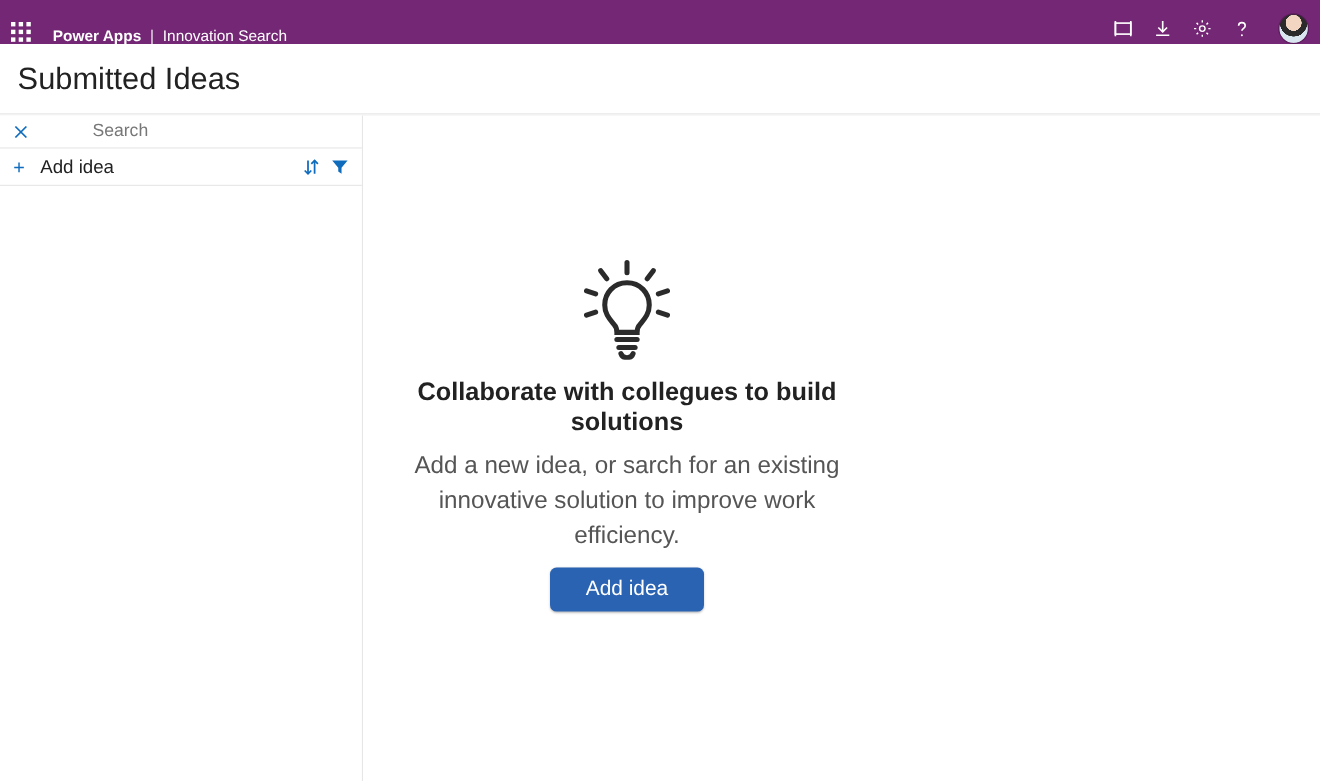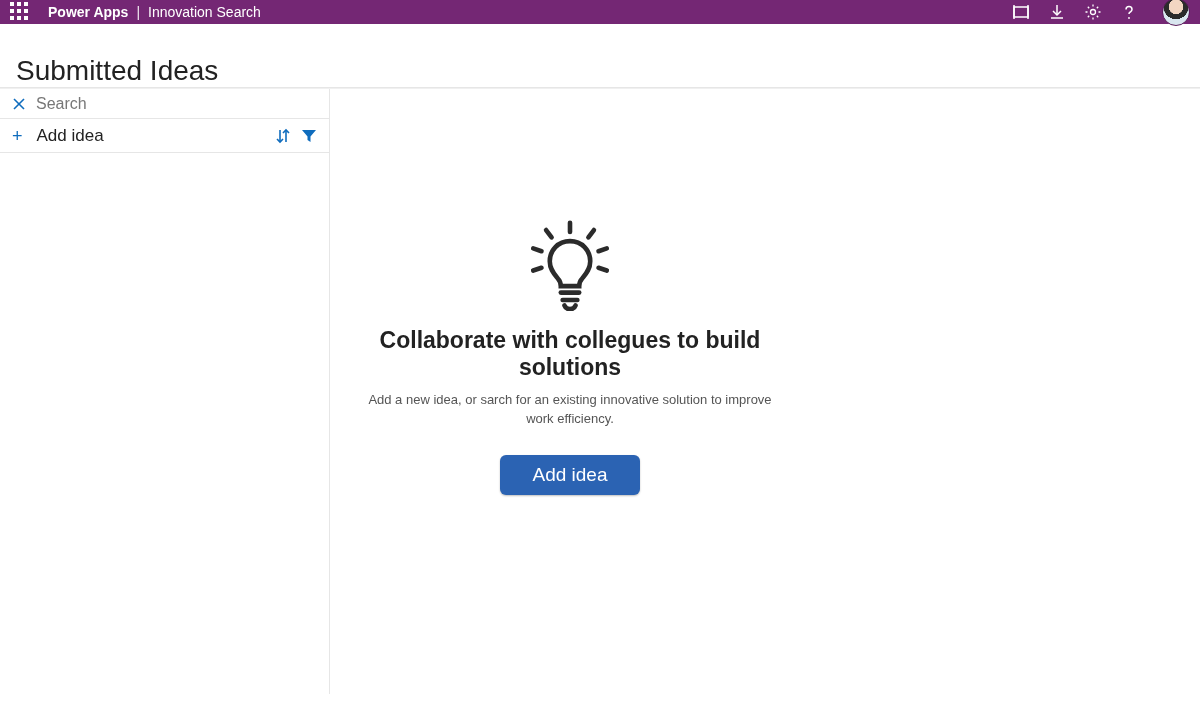--- a/index.html
+++ b/index.html
@@ -1,21 +1,21 @@
 <!DOCTYPE html>
 <html><head>
 <meta charset="utf-8">
 <style>
   * { box-sizing: border-box; margin: 0; padding: 0; }
   html, body { width: 1200px; height: 710px; font-family: "Segoe UI", Arial, sans-serif; background: #fff; overflow: hidden; }
   .topbar {
-    height: 24px;
+    height: 40px;
     background: #742774;
     display: flex;
-    align-items: center;
+    align-items: flex-end;
     color: #fff;
     padding: 0 10px;
     font-size: 14px;
   }
   .waffle {
     width: 20px; height: 20px; display: grid;
     grid-template-columns: repeat(3, 4px);
     grid-template-rows: repeat(3, 4px);
     gap: 3px;
     margin-right: 18px;
@@ -30,36 +30,37 @@
   .top-icons .ticon { width: 18px; height: 18px; display: flex; align-items: center; justify-content: center; cursor: pointer; }
   .top-icons svg { stroke: #fff; fill: none; }
   .avatar {
     width: 28px; height: 28px; border-radius: 50%;
     background: radial-gradient(circle at 50% 30%, #f2d6c2 0 32%, #2b2b2b 33% 55%, #d9e6ef 56% 100%);
     margin-left: 6px; cursor: pointer; border: 1px solid #5a1d5a;
   }
   .header-row {
     height: 64px;
     border-bottom: 1px solid #e6e6e6;
-    display: flex; align-items: flex-end;
+    display: flex; align-items: center;
     padding: 0 16px;
   }
   .page-title { font-size: 28px; font-weight: 400; color: #222; }
   .body { display: flex; height: calc(710px - 40px - 64px); border-top: 1px solid #f0f0f0; }
   .sidebar {
     width: 330px;
     border-right: 1px solid #e6e6e6;
     display: flex; flex-direction: column;
     background: #fff;
   }
   .search-row {
     display: flex; align-items: center;
     height: 30px;
     border-bottom: 1px solid #e6e6e6;
     padding: 0 12px;
+    gap: 48px;
   }
   .search-row .xicon { color: #0f6cbd; margin-right: 10px; display: flex; }
   .search-row input {
     border: none; outline: none; font-size: 16px; color: #555; flex: 1;
     background: transparent;
   }
   .search-row input::placeholder { color: #777; }
   .addidea-row {
     display: flex; align-items: center;
     height: 34px;
@@ -67,21 +68,21 @@
     padding: 0 12px;
   }
   .addidea-row .plus { color: #0f6cbd; font-size: 18px; margin-right: 14px; line-height: 1; }
   .addidea-row .label { font-size: 17px; color: #222; }
   .addidea-row .flex { flex: 1; }
   .addidea-row .sicon { color: #0f6cbd; margin-left: 10px; display: flex; cursor: pointer; }
   .main { flex: 1; display: flex; align-items: flex-start; justify-content: flex-start; padding-top: 130px; }
   .empty { width: 480px; text-align: center; }
   .bulb { margin: 0 auto 16px; width: 92px; height: 92px; display: flex; align-items: center; justify-content: center; }
   .empty h2 { font-size: 23px; font-weight: 600; color: #222; margin-bottom: 10px; }
-  .empty p { font-size: 13px; color: #555; line-height: 1.45; margin-bottom: 26px; padding: 0 30px; }
+  .empty p { font-size: 22px; color: #555; line-height: 1.45; margin-bottom: 13px; padding: 0 30px; }
   .empty button {
     background: #2b63b3;
     color: #fff;
     border: none;
     border-radius: 6px;
     font-size: 19px;
     padding: 9px 32px;
     cursor: pointer;
     box-shadow: 0 1px 2px rgba(0,0,0,0.25);
   }

